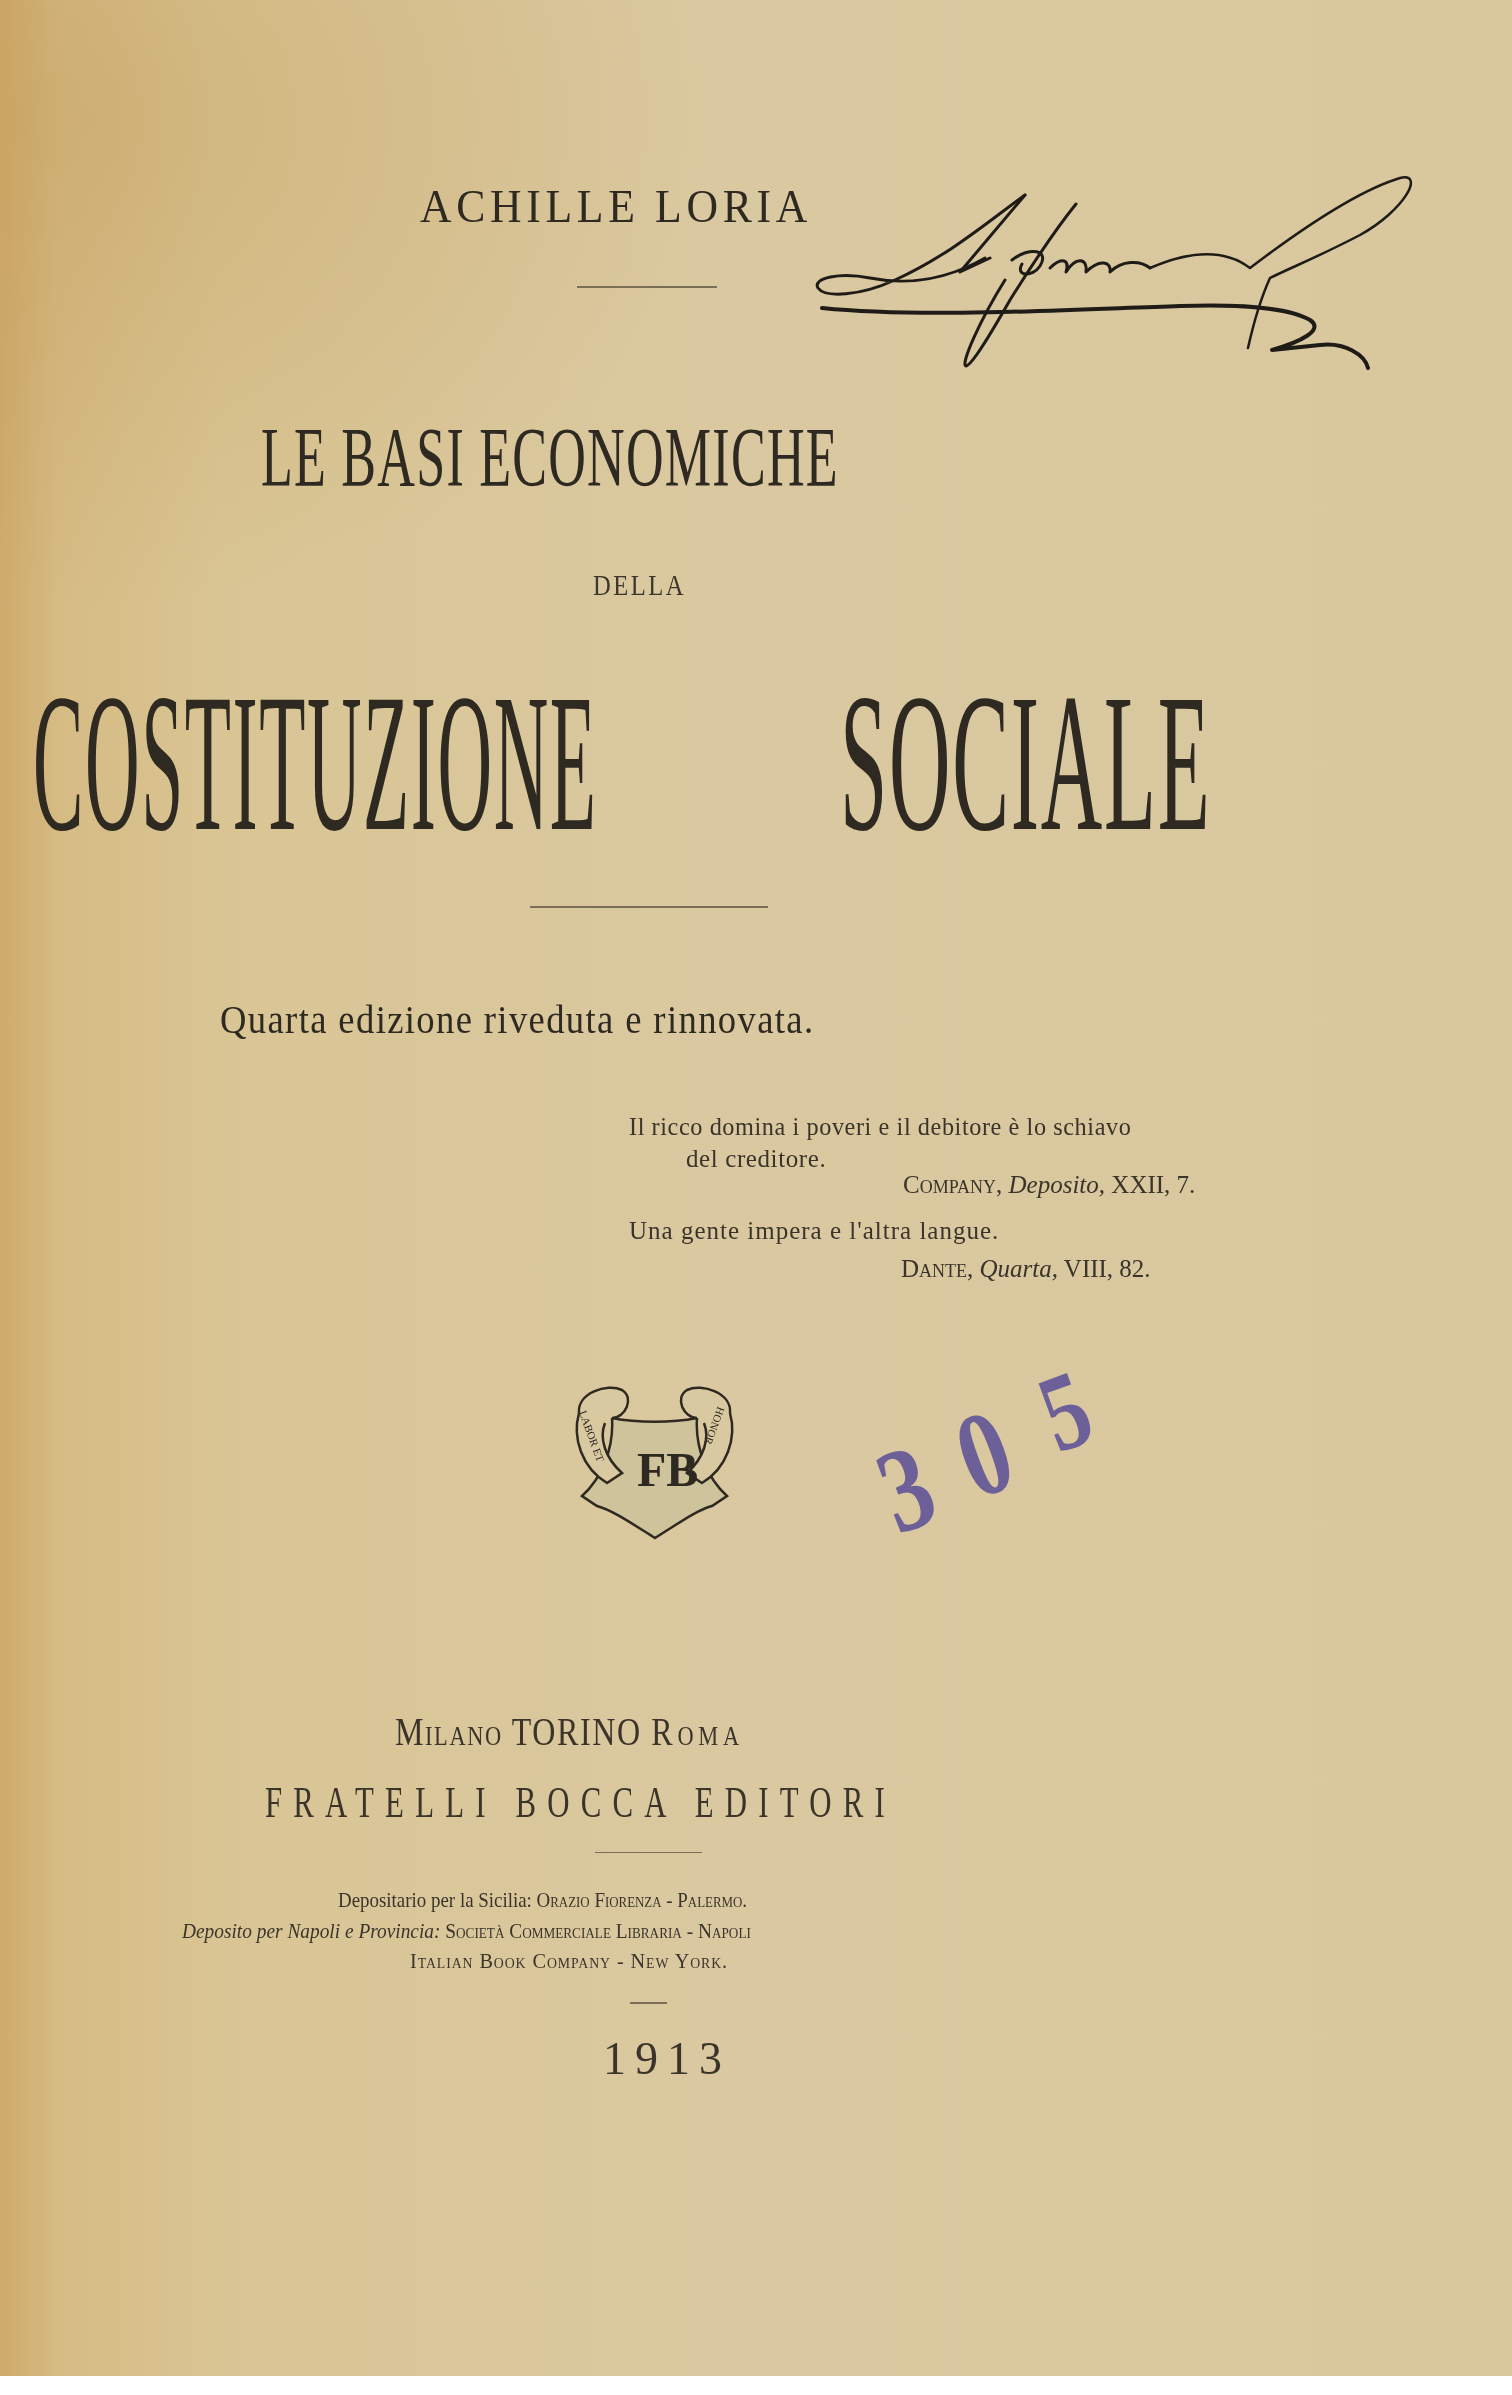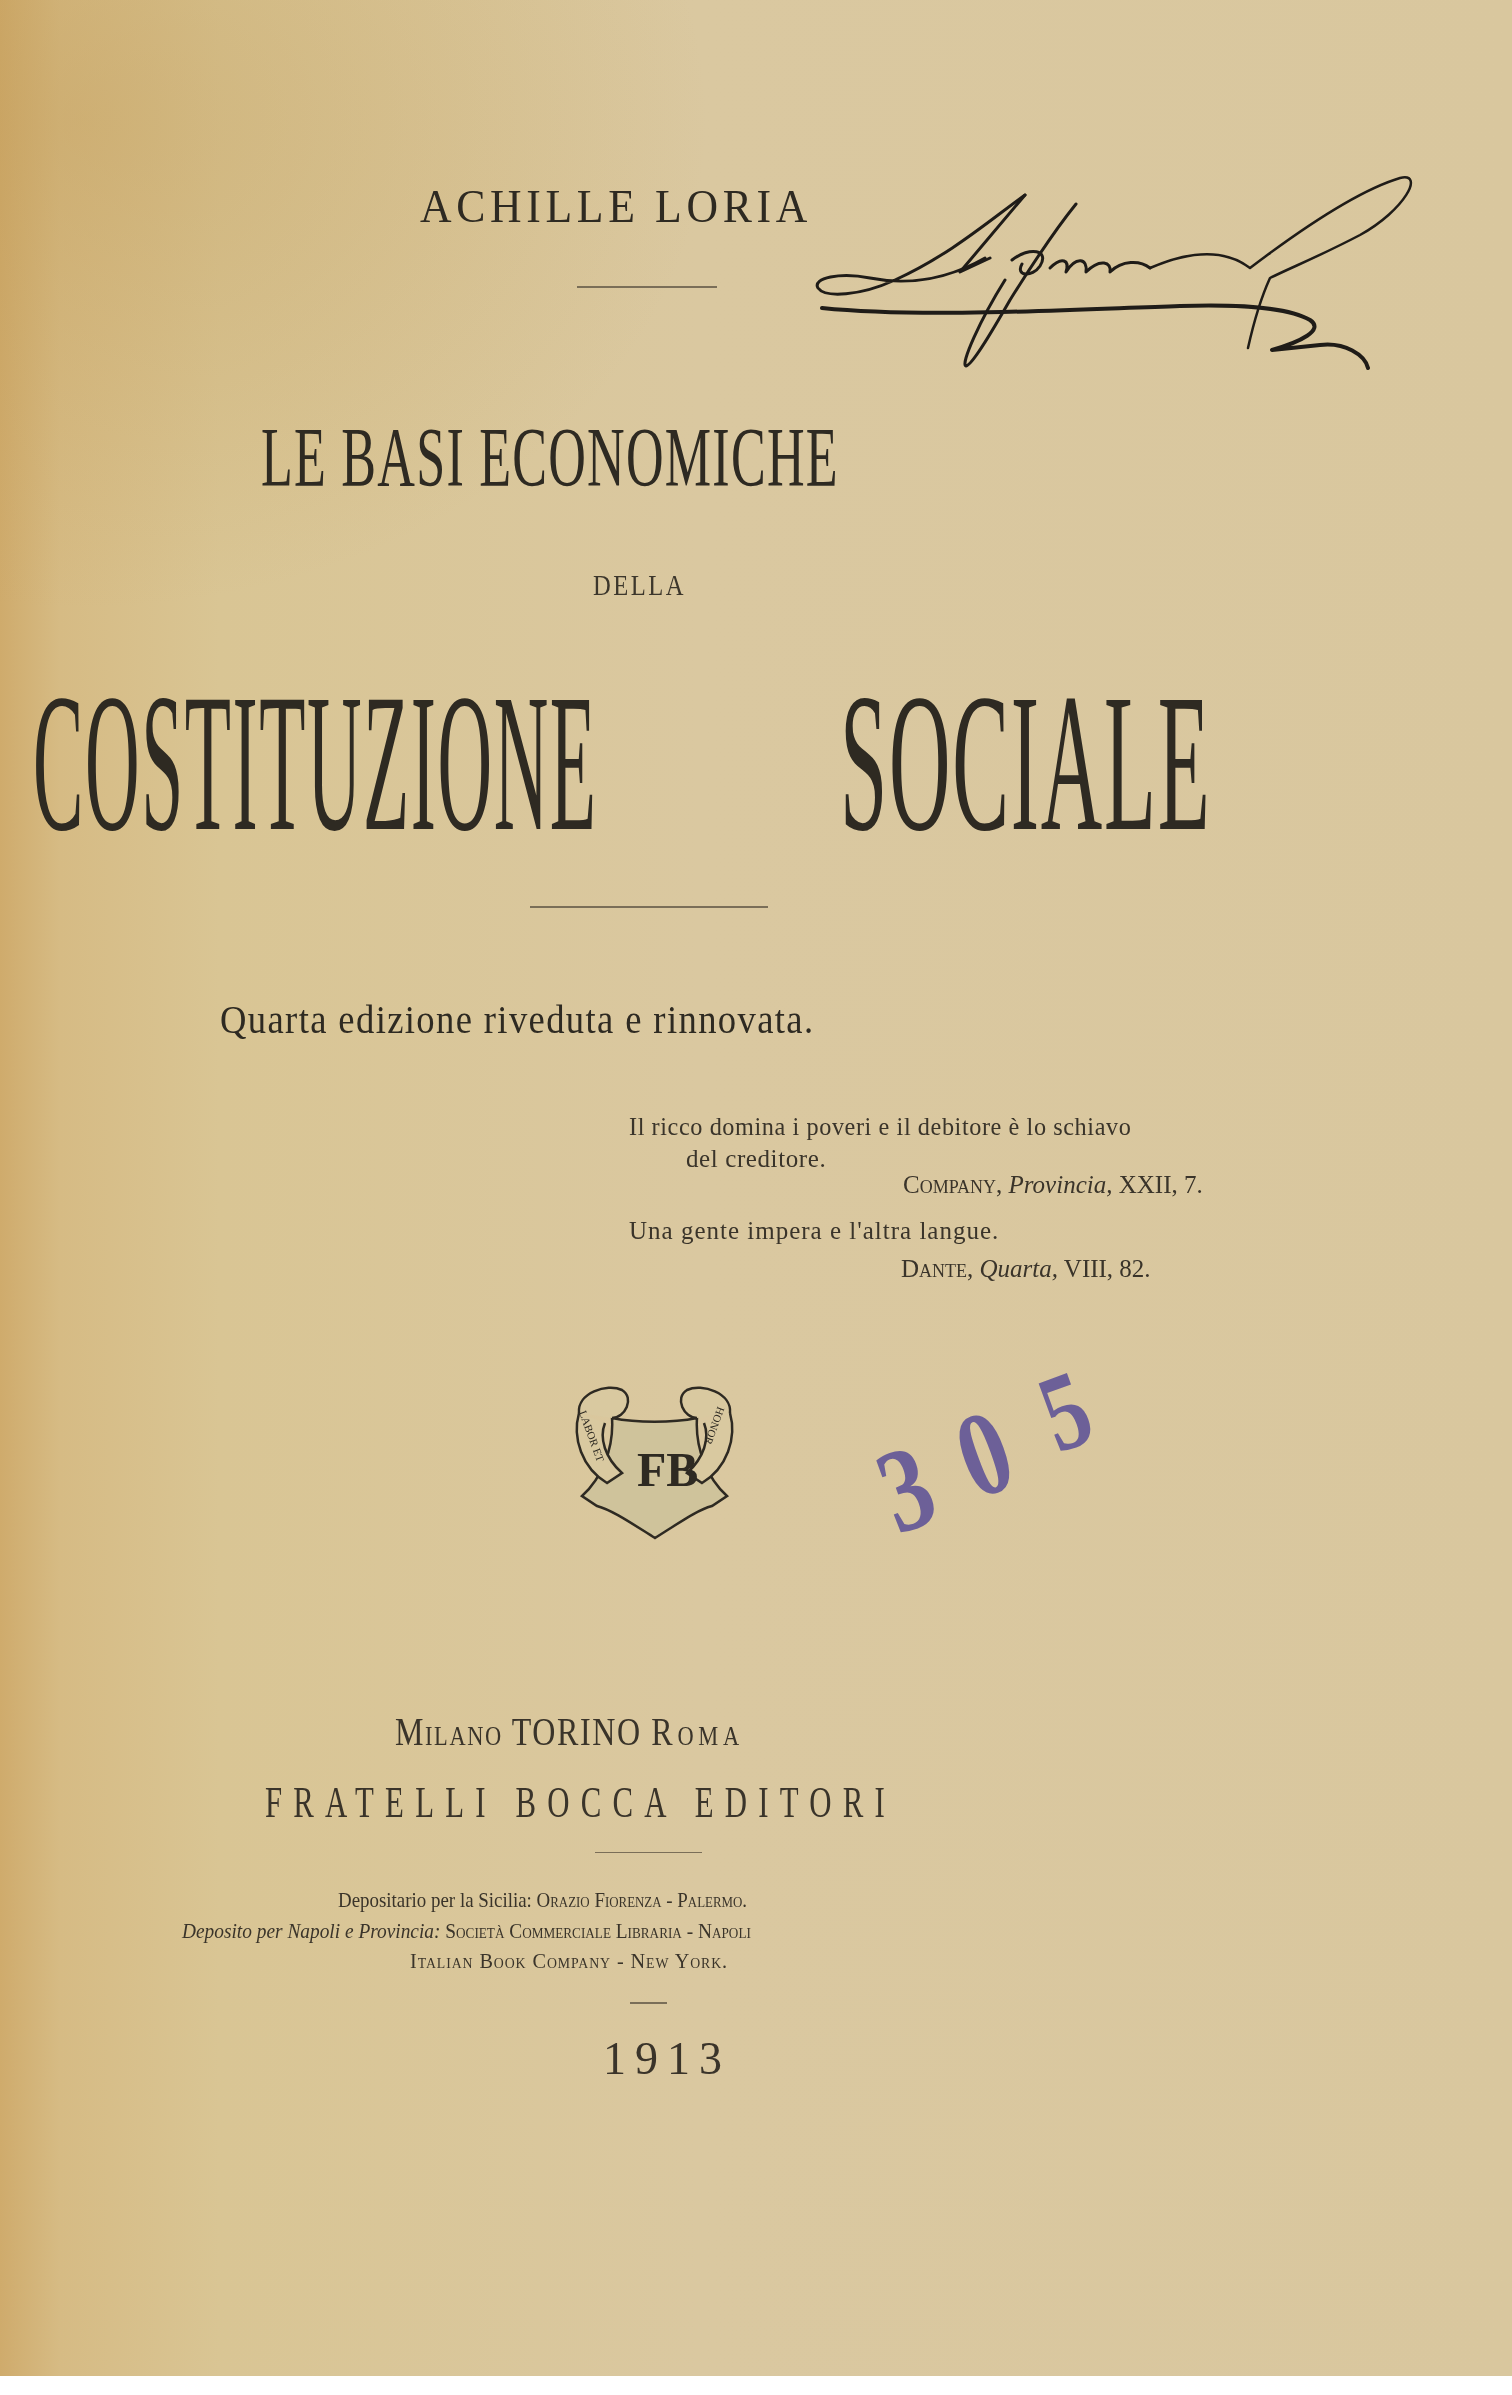--- a/index.html
+++ b/index.html
@@ -46,21 +46,21 @@
   <div class="line title-condensed" style="left:840px; top:664px; font-size:198px; transform:scaleX(0.43); letter-spacing:4px;">SOCIALE</div>
 
   <div class="rule" style="left:530px; top:906px; width:238px; height:2px;"></div>
 
   <div class="line" style="left:220px; top:1000px; font-size:40px; transform:scaleX(0.915); letter-spacing:1.5px;">Quarta edizione riveduta e rinnovata.</div>
 
   <div class="line" style="left:629px; top:1114px; font-size:25px; letter-spacing:0.6px; color:#3a342a; transform:scaleX(0.97);">Il ricco domina i poveri e il debitore è lo schiavo</div>
   <div class="line" style="left:678px; top:1146px; font-size:25px; letter-spacing:0.6px; color:#3a342a;margin-left:8px;">del creditore.</div>
   <div class="line" style="left:903px; top:1172px; font-size:25px; color:#3a342a;">
     <span class="sc">Company,</span>
-    <i>Provincia,</i>
+    <i>Deposito,</i>
     <span>XXII, 7.</span>
   </div>
   <div class="line" style="left:629px; top:1218px; font-size:25px; letter-spacing:1px; color:#3a342a;">Una gente impera e l'altra langue.</div>
   <div class="line" style="left:901px; top:1256px; font-size:25px; color:#3a342a;">
     <span class="sc">Dante,</span>
     <i>Quarta,</i>
     <span>VIII, 82.</span>
   </div>
 
   <svg width="175" height="165" viewBox="0 0 175 165" style="left:567px; top:1378px;">

